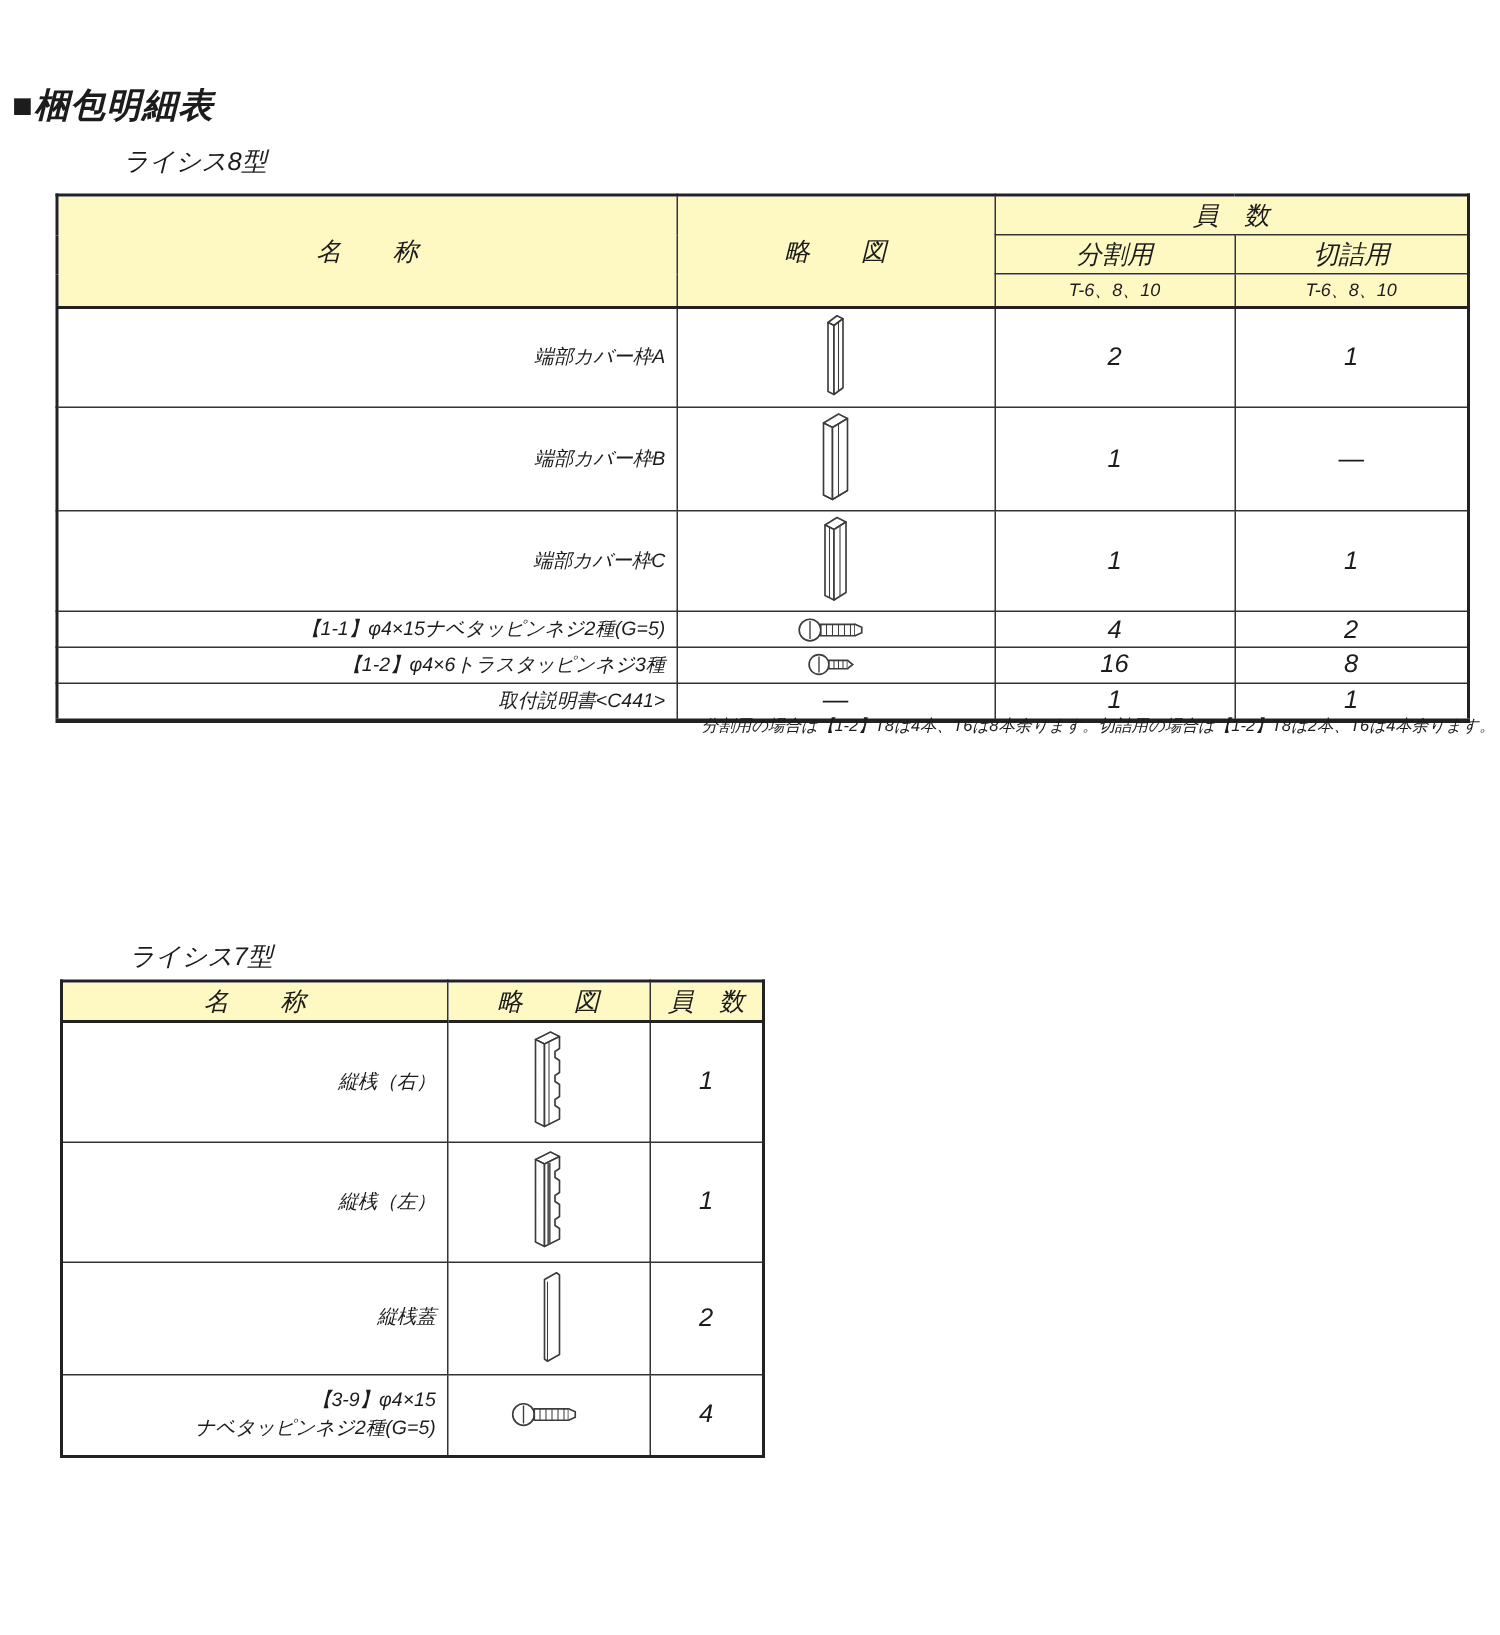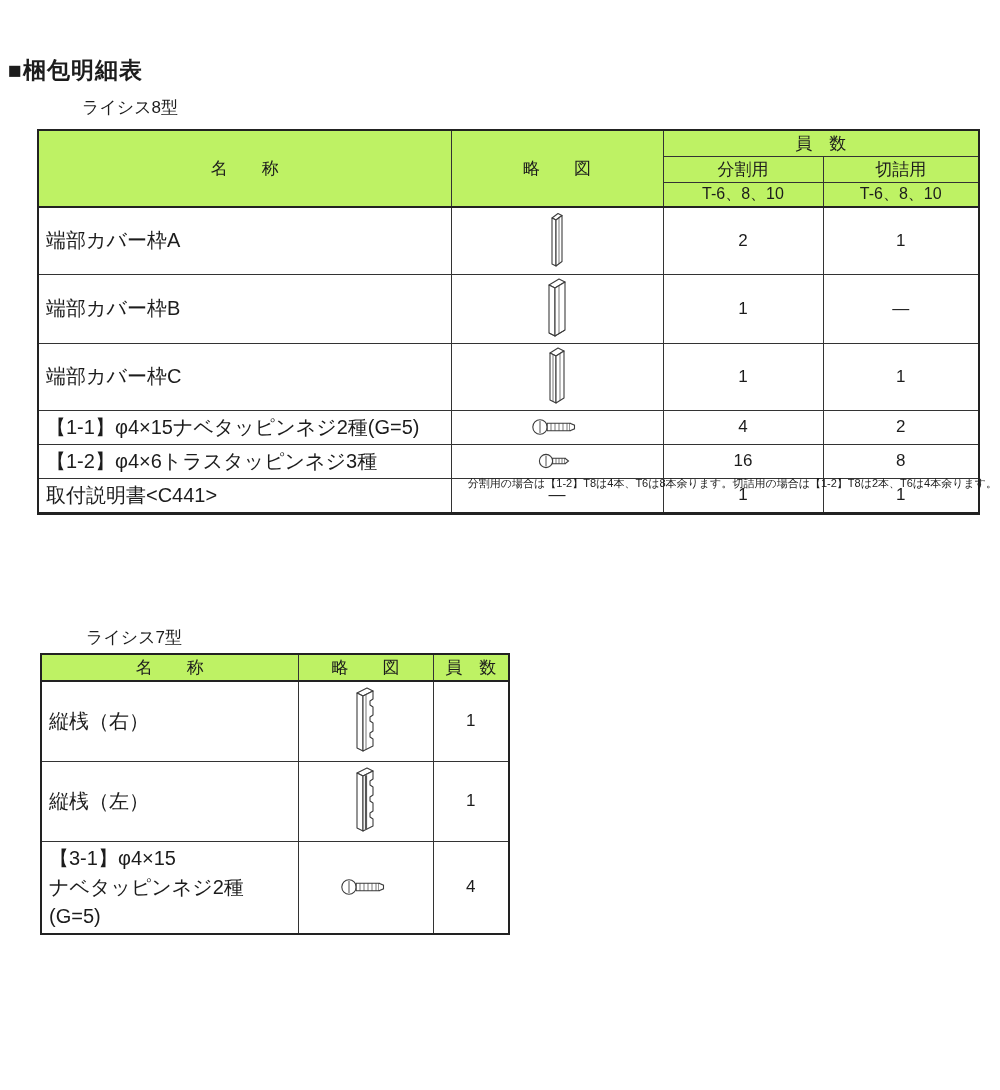--- a/index.html
+++ b/index.html
@@ -3,20 +3,21 @@
 <meta charset="utf-8">
 <style>
   html,body{margin:0;padding:0;background:#ffffff;}
   #page{
     position:relative;
     width:1000px;height:1090px;
     background:#ffffff;
     font-family:"Liberation Sans","DejaVu Sans",sans-serif;
     color:#1c1c1c;
     overflow:hidden;
+    font-style:italic;
   }
   .page-title{
     position:absolute;left:8px;top:55px;
     font-size:23px;font-weight:bold;letter-spacing:1px;
   }
   .table-label{
     position:absolute;font-size:17px;
   }
   #label-8{left:82px;top:96px;}
   #label-7{left:66px;top:626px;margin-left:20px;}
@@ -29,30 +30,30 @@
     border:2px solid #222;
   }
   #table8{left:37px;top:129px;width:941px;border-bottom-width:3px;}
   #table7{left:40px;top:653px;width:468px;}
 
   .pkg-table th,.pkg-table td{
     border:1px solid #333;
     overflow:hidden;
   }
   .pkg-table th{
-    background:#bef264;
+    background:#fef9c3;
     font-weight:normal;
     font-size:17px;
     text-align:center;
     padding:1px 2px;
   }
-  .pkg-table th.sub{font-size:16px;}
+  .pkg-table th.sub{font-size:12px;}
   .pkg-table td{vertical-align:middle;background:#fff;}
   td.name{
-    text-align:left;padding:2px 7px;font-size:20px;
+    text-align:right;padding:2px 7px;font-size:13px;
     white-space:pre-line;line-height:1.45;
   }
   td.num{text-align:center;font-size:17px;}
   td.sketch{text-align:center;}
   tr.first-row td{border-top:2px solid #222;}
   .icon{display:inline-block;vertical-align:middle;line-height:0;}
   .dash{font-size:17px;}
   .note{
     position:absolute;top:476px;right:3px;
     font-size:11px;white-space:nowrap;
@@ -209,22 +210,32 @@
           <td class="sketch"><span class="icon"><svg width="38" height="72" viewBox="0 0 38 72">
                 <g fill="#fff" stroke="#3c3c3c" stroke-width="1.1" stroke-linejoin="round">
                   <path d="M10 8 L20 3 L26 6 L16 11 Z"></path>
                   <path d="M10 8 L16 11 L16 66 L10 63 Z"></path>
                   <path d="M16 11 L26 6 L26 14 L23 16 L23 20 L26 22 L26 30 L23 32 L23 36 L26 38 L26 46 L23 48 L23 52 L26 54 L26 61 L16 66 Z"></path>
                   <path d="M19 10.2 L19 64.6" fill="none" stroke="#555" stroke-width="2.2"></path>
                 </g>
               </svg></span></td>
           <td class="num">1</td>
         </tr>
+        <tr style="height: 75px;">
+          <td class="name">縦桟蓋</td>
+          <td class="sketch"><span class="icon"><svg width="26" height="70" viewBox="0 0 26 70">
+                <g fill="#fff" stroke="#3c3c3c" stroke-width="1.1" stroke-linejoin="round">
+                  <path d="M10 9 L18 4.5 L20 6 L20 59 L12 63.5 L10 62 Z"></path>
+                  <path d="M12 10.5 L12 63.5" fill="none" stroke-width="0.7"></path>
+                </g>
+              </svg></span></td>
+          <td class="num">2</td>
+        </tr>
         <tr style="height: 55px;">
-          <td class="name">【3-1】φ4×15
+          <td class="name">【3-9】φ4×15
 ナベタッピンネジ2種(G=5)</td>
           <td class="sketch"><span class="icon"><svg width="54" height="20" viewBox="0 0 54 20">
                 <g fill="#fff" stroke="#3c3c3c" stroke-width="1.1">
                   <circle cx="10" cy="10" r="7.2"></circle>
                   <line x1="10" y1="4" x2="10" y2="16" stroke-width="0.9"></line>
                   <path d="M17.2 6.2 L40 6.2 L40 13.8 L17.2 13.8 Z"></path>
                   <path d="M40 6.2 L44.5 8.2 L44.5 11.8 L40 13.8"></path>
                   <line x1="21" y1="6.2" x2="21" y2="13.8" stroke-width="0.7"></line>
                   <line x1="25" y1="6.2" x2="25" y2="13.8" stroke-width="0.7"></line>
                   <line x1="29" y1="6.2" x2="29" y2="13.8" stroke-width="0.7"></line>

